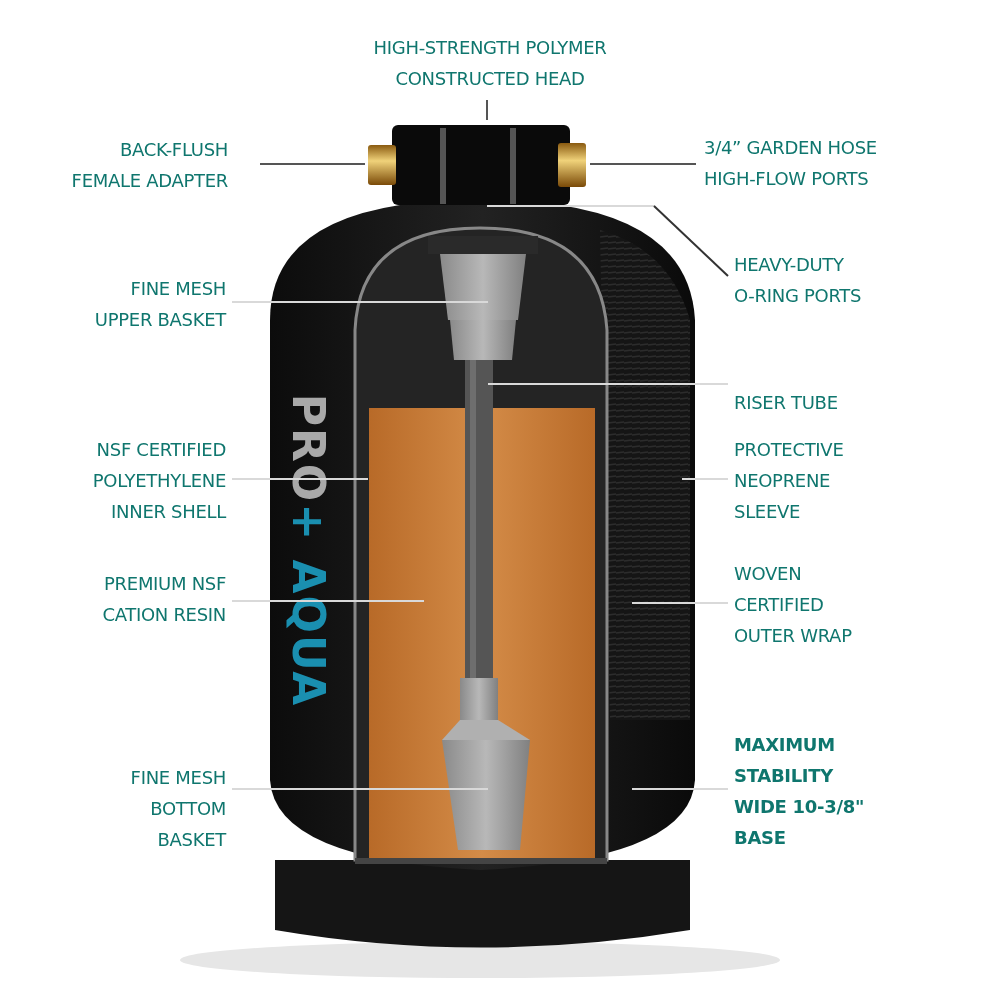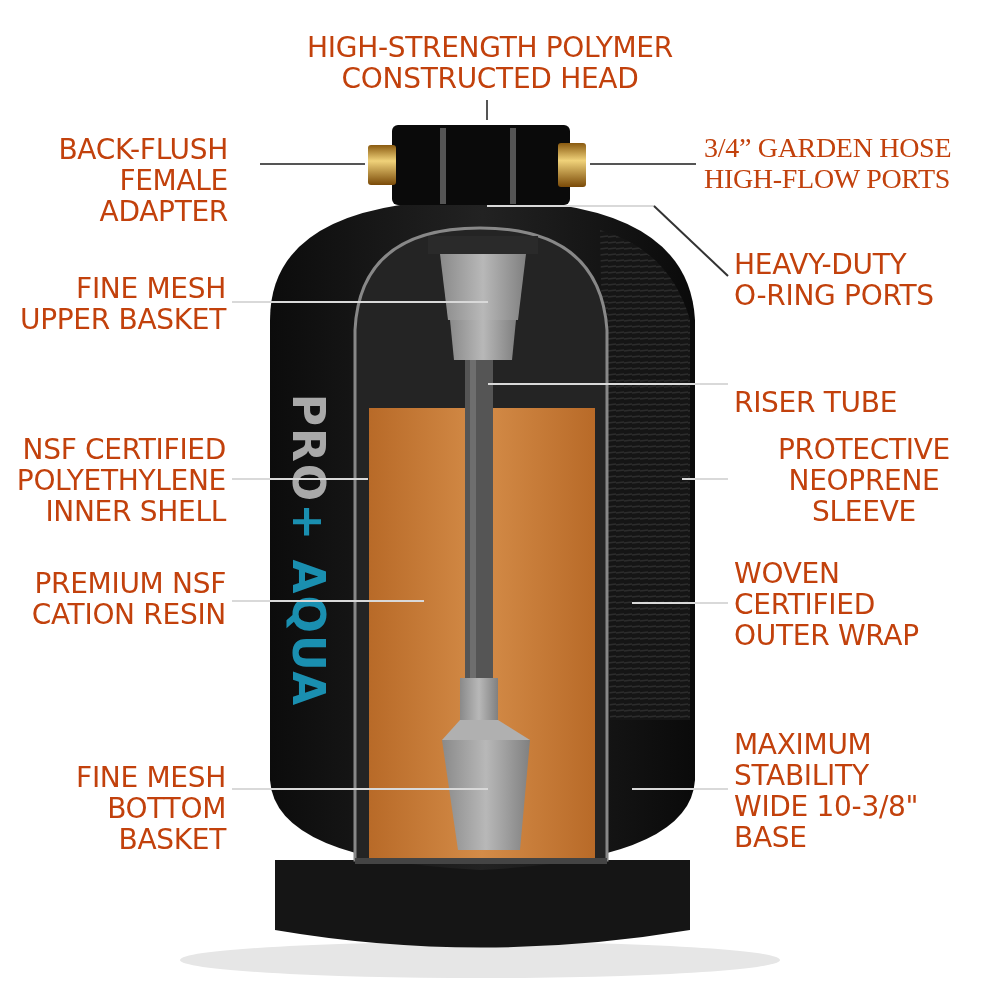--- a/index.html
+++ b/index.html
@@ -1,21 +1,21 @@
 <!DOCTYPE html>
 <html><head>
   <meta charset="utf-8">
   <style>
     html, body { margin: 0; padding: 0; }
     body {
       width: 1000px; height: 1000px; background: #ffffff; position: relative; overflow: hidden;
       font-family: "DejaVu Sans", sans-serif;
     }
     .label {
-      position: absolute; color: #c2410c; font-size: 28px; line-height: 31px;
+      position: absolute; color: #0f766e; font-size: 18px; line-height: 31px;
       letter-spacing: -0.3px; white-space: pre-line;
     }
     .label.right-align { text-align: right; }
     .label.center { text-align: center; }
     .line { position: absolute; background: #555; height: 2px; }
     .line.light { background: #d9d9d9; }
     .vline { position: absolute; background: #555; width: 2px; }
     svg.product { position: absolute; left: 0; top: 0; }
     .brand {
       position: absolute; left: 286px; top: 355px; width: 46px; height: 390px;
@@ -115,41 +115,41 @@
 
 <div class="label right-align" style="right:774px; top:568px; width:260px;">PREMIUM NSF
 CATION RESIN</div>
 <div class="line light" style="left:232px; top:600px; width:192px;"></div>
 
 <div class="label right-align" style="right:774px; top:762px; width:260px;">FINE MESH
 BOTTOM
 BASKET</div>
 <div class="line light" style="left:232px; top:788px; width:256px;"></div>
 
-<div class="label" style="left:704px; top:132px; width:290px;font-family:Liberation Serif, serif;">3/4” GARDEN HOSE
+<div class="label" style="left:704px; top:132px; width:290px;">3/4” GARDEN HOSE
 HIGH-FLOW PORTS</div>
 <div class="line" style="left:590px; top:163px; width:106px;"></div>
 
 <div class="label" style="left:734px; top:249px; width:260px;">HEAVY-DUTY
 O-RING PORTS</div>
 <div class="line light" style="left:487px; top:205px; width:168px;"></div>
 <svg style="position:absolute;left:650px;top:200px;" width="80" height="80">
   <line x1="4" y1="6" x2="78" y2="76" stroke="#333" stroke-width="2"></line>
 </svg>
 
 <div class="label" style="left:734px; top:387px; width:260px;">RISER TUBE</div>
 <div class="line light" style="left:488px; top:383px; width:240px;"></div>
 
-<div class="label" style="left:734px; top:434px; width:260px;text-align:center;">PROTECTIVE
+<div class="label" style="left:734px; top:434px; width:260px;">PROTECTIVE
 NEOPRENE
 SLEEVE</div>
 <div class="line light" style="left:682px; top:478px; width:46px;"></div>
 
 <div class="label" style="left:734px; top:558px; width:260px;">WOVEN
 CERTIFIED
 OUTER WRAP</div>
 <div class="line light" style="left:632px; top:602px; width:96px;"></div>
 
-<div class="label" style="left:734px; top:729px; width:260px;">MAXIMUM
+<div class="label" style="left:734px; top:729px; width:260px;font-weight:bold;">MAXIMUM
 STABILITY
 WIDE 10-3/8"
 BASE</div>
 <div class="line light" style="left:632px; top:788px; width:96px;"></div>
 
 </body></html>

